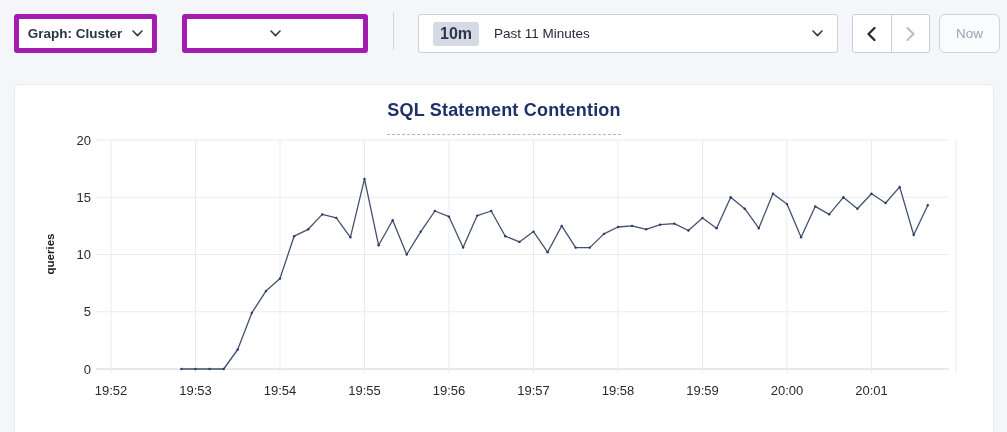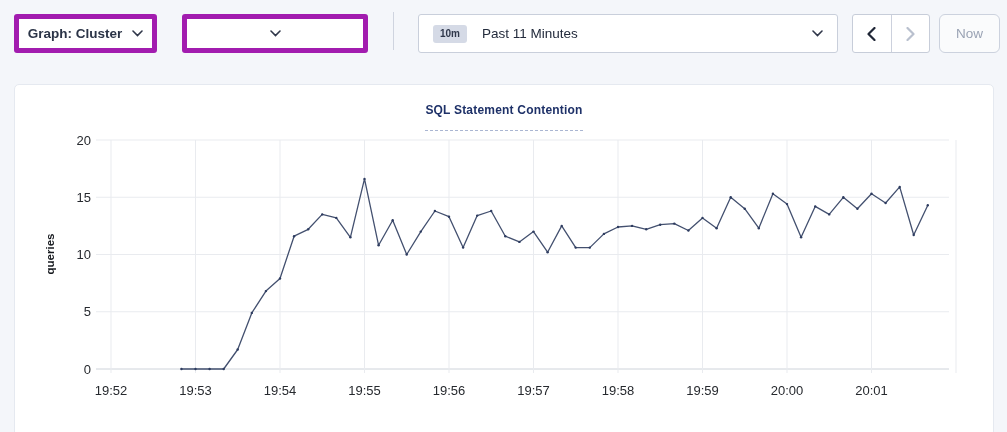--- a/index.html
+++ b/index.html
@@ -22,21 +22,21 @@
   .tb-divider{
     position:absolute;left:393px;top:12px;width:1px;height:38px;background:#cfd4df;
   }
   #time-sel{
     position:absolute;left:418px;top:14px;width:420px;height:39px;box-sizing:border-box;
     background:#ffffff;border:1px solid #c9cfdb;border-radius:3px;
     display:flex;align-items:center;padding:0 14px;cursor:pointer;
   }
   #time-sel .badge{
     background:#d5dae6;color:#2f374a;border-radius:3px;
-    font-size:10px;font-weight:700;padding:4px 7px;line-height:1;
+    font-size:16px;font-weight:700;padding:4px 7px;line-height:1;
   }
   #time-sel .lbl{
     margin-left:15px;font-size:13.5px;font-weight:500;color:#232b3c;flex:1;
   }
   #arrow-group{
     position:absolute;left:852px;top:14px;width:78px;height:39px;box-sizing:border-box;
     background:#ffffff;border:1px solid #c7cdd9;border-radius:3px;
     display:flex;align-items:stretch;
   }
   #arrow-group .half{
@@ -49,21 +49,21 @@
     display:flex;align-items:center;justify-content:center;
     font-size:13.5px;font-weight:500;color:#9aa3b4;cursor:default;
   }
   
   #panel{
     position:absolute;left:14px;top:84px;width:980px;height:356px;box-sizing:border-box;
     background:#ffffff;border:1px solid #e5e9f0;border-radius:5px;
   }
   #title-row{position:absolute;left:0;top:15px;width:100%;text-align:center;}
   #title-row .chart-title{
-    display:inline-block;font-size:12px;font-weight:700;color:#1e3168;
+    display:inline-block;font-size:18px;font-weight:700;color:#1e3168;
     letter-spacing:.2px;border-bottom:1.5px dashed #aab6d2;padding-bottom:13px;
     cursor:pointer;
   }
   #chart-svg{position:absolute;left:0;top:0;display:block;}
   .tick{font-size:13px;fill:#26292e;font-family:"Liberation Sans",sans-serif;}
   .ylab{font-size:11.5px;font-weight:700;fill:#15181d;font-family:"Liberation Sans",sans-serif;}
 </style>
 </head>
 <body>
 

